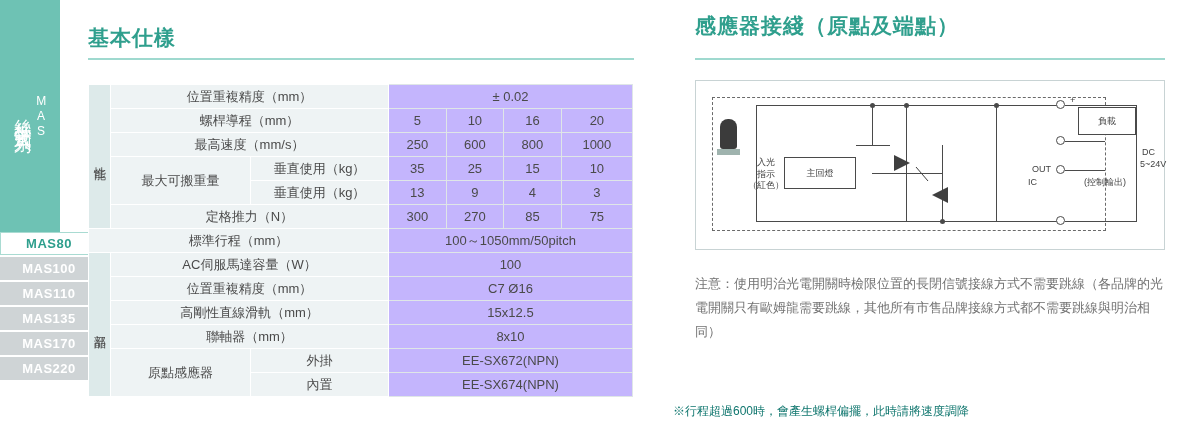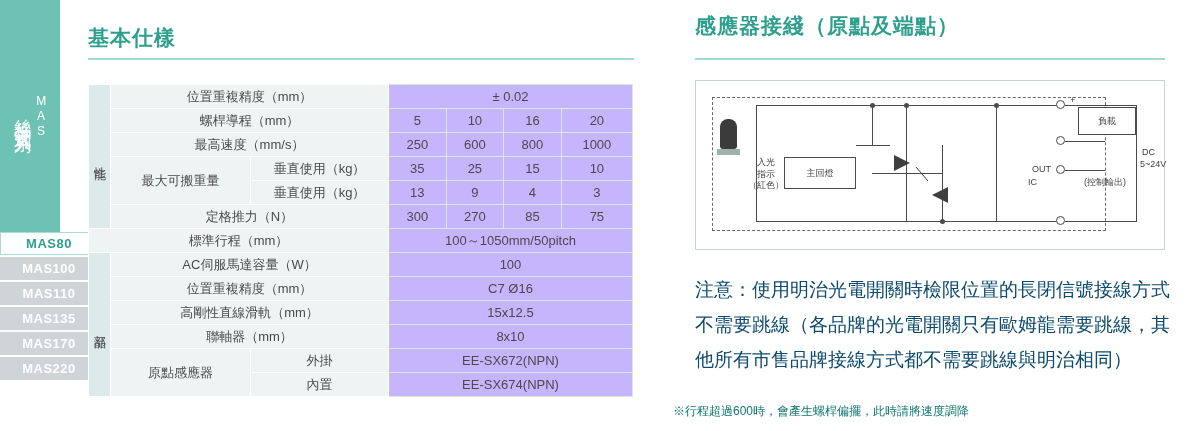--- a/index.html
+++ b/index.html
@@ -131,22 +131,22 @@
   
   #diagram-box {
     position: absolute;
     left: 695px; top: 80px;
     width: 470px; height: 170px;
     border: 1px solid #c8d3d4;
     background: #ffffff;
   }
   .note-text {
     position: absolute;
-    font-size: 19px;
-    color: #0c4a6e;
+    font-size: 13px;
+    color: #737373;
     line-height: 1.85;
   }
   #note-main { left: 695px; top: 272px; width: 478px; }
   #note-foot { left: 673px; top: 400px; width: 500px; font-size: 12px; color: #0f766e; }
   .wire { background: #4a4a4a; position: absolute; }
   .hline { height: 1px; }
   .vline { width: 1px; }
   .node {
     position: absolute;
     width: 5px; height: 5px;

